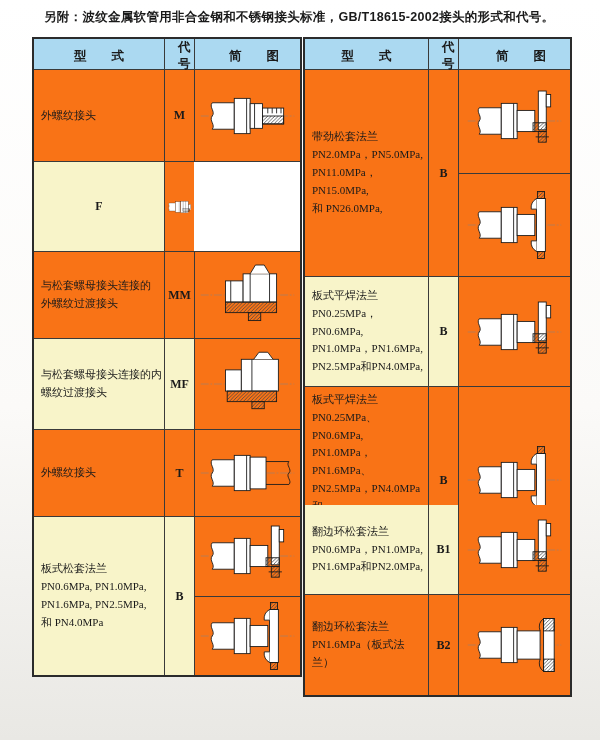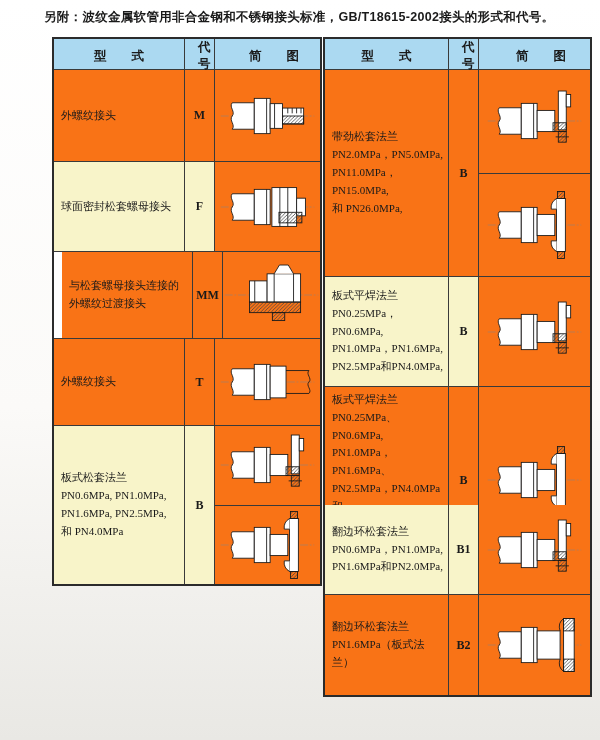--- a/index.html
+++ b/index.html
@@ -9,21 +9,20 @@
     font-family:"Liberation Serif",serif;color:#1a1a1a;
   }
   .title{
     position:absolute;left:44px;top:9px;width:560px;
     font-family:"Liberation Sans",sans-serif;font-weight:bold;font-size:12.5px;
     letter-spacing:.3px;
   }
   .htable{
     position:absolute;top:37px;border:2px solid #2b2b2b;background:#fff;
     box-sizing:content-box;
-    margin-left:20px;
   }
   #tableL{left:32px;width:266px;}
   #tableR{left:303px;width:265px;}
   .hrow{
     display:grid;height:30px;background:var(--hdr,#abd9f1);
     box-sizing:border-box;
   }
   .hcell{
     display:flex;align-items:center;justify-content:center;
     font-weight:bold;font-size:12.5px;box-sizing:border-box;min-width:0;
@@ -94,43 +93,40 @@
               <rect x="72" y="42" width="24" height="9" fill="url(#hatchp)" stroke="#1a1a1a" stroke-width="1"></rect>
               <line x1="78" y1="33" x2="78" y2="39" stroke="#1a1a1a" stroke-width="1"></line>
               <line x1="83" y1="33" x2="83" y2="39" stroke="#1a1a1a" stroke-width="1"></line>
               <line x1="88" y1="33" x2="88" y2="39" stroke="#1a1a1a" stroke-width="1"></line>
               <line x1="93" y1="33" x2="93" y2="39" stroke="#1a1a1a" stroke-width="1"></line>
             </svg>
           </div>
         </div>
       </div>
       <div class="row hl" style="grid-template-columns: 130px 30px 1fr; height: 90px;">
-        <div class="cell type">
-          <span>球面密封松套螺母接头</span>
-        </div>
         <div class="cell code">
           <span>F</span>
         </div>
         <div class="cell diag">
           <div class="dwrap">
             <svg viewBox="0 0 110 84">
               <line x1="2" y1="42" x2="108" y2="42" stroke="#888" stroke-width="0.6" stroke-dasharray="9 2 2 2"></line>
               <path d="M15,27 C11,32 19,37 15,42 C11,47 19,52 15,57 L40,57 L40,27 Z" fill="#fff" stroke="#1a1a1a" stroke-width="1"></path>
               <rect x="40" y="22" width="18" height="40" fill="#fff" stroke="#1a1a1a" stroke-width="1"></rect>
               <line x1="54" y1="22" x2="54" y2="62" stroke="#1a1a1a" stroke-width="1"></line>
               <rect x="88" y="32" width="10" height="20" fill="#fff" stroke="#1a1a1a" stroke-width="1"></rect>
               <rect x="60" y="20" width="28" height="44" fill="#fff" stroke="#1a1a1a" stroke-width="1"></rect>
               <line x1="69" y1="20" x2="69" y2="64" stroke="#1a1a1a" stroke-width="1"></line>
               <line x1="78" y1="20" x2="78" y2="64" stroke="#1a1a1a" stroke-width="1"></line>
               <rect x="68" y="48" width="26" height="12" fill="url(#hatchp)" stroke="#1a1a1a" stroke-width="1"></rect>
             </svg>
           </div>
         </div>
       </div>
-      <div class="row" style="grid-template-columns: 130px 30px 1fr; height: 87px; padding-left: 8px;">
+      <div class="row" style="grid-template-columns: 130px 30px 1fr; height: 87px;">
         <div class="cell type">
           <span>与松套螺母接头连接的
 外螺纹过渡接头</span>
         </div>
         <div class="cell code">
           <span>MM</span>
         </div>
         <div class="cell diag">
           <div class="dwrap">
             <svg viewBox="0 0 110 84">
@@ -140,20 +136,42 @@
               <rect x="50" y="18" width="38" height="32" fill="#fff" stroke="#1a1a1a" stroke-width="1"></rect>
               <path d="M58,18 L64,8 L74,8 L80,18" fill="#fff" stroke="#1a1a1a" stroke-width="1"></path>
               <line x1="58" y1="18" x2="58" y2="50" stroke="#1a1a1a" stroke-width="1"></line>
               <line x1="80" y1="18" x2="80" y2="50" stroke="#1a1a1a" stroke-width="1"></line>
               <rect x="30" y="50" width="58" height="12" fill="url(#hatchp)" stroke="#1a1a1a" stroke-width="1"></rect>
               <rect x="56" y="62" width="14" height="9" fill="url(#hatchp)" stroke="#1a1a1a" stroke-width="1"></rect>
             </svg>
           </div>
         </div>
       </div>
+      <div class="row hl" style="grid-template-columns: 130px 30px 1fr; height: 91px;">
+        <div class="cell type">
+          <span>与松套螺母接头连接的内
+螺纹过渡接头</span>
+        </div>
+        <div class="cell code">
+          <span>MF</span>
+        </div>
+        <div class="cell diag">
+          <div class="dwrap">
+            <svg viewBox="0 0 110 84">
+              <line x1="2" y1="42" x2="108" y2="42" stroke="#888" stroke-width="0.6" stroke-dasharray="9 2 2 2"></line>
+              <rect x="30" y="26" width="18" height="24" fill="#fff" stroke="#1a1a1a" stroke-width="1"></rect>
+              <rect x="48" y="14" width="42" height="36" fill="#fff" stroke="#1a1a1a" stroke-width="1"></rect>
+              <line x1="60" y1="14" x2="60" y2="50" stroke="#1a1a1a" stroke-width="1"></line>
+              <path d="M62,14 L68,6 L78,6 L84,14" fill="#fff" stroke="#1a1a1a" stroke-width="1"></path>
+              <rect x="32" y="50" width="56" height="12" fill="url(#hatchp)" stroke="#1a1a1a" stroke-width="1"></rect>
+              <rect x="60" y="62" width="14" height="8" fill="url(#hatchp)" stroke="#1a1a1a" stroke-width="1"></rect>
+            </svg>
+          </div>
+        </div>
+      </div>
       <div class="row" style="grid-template-columns: 130px 30px 1fr; height: 87px;">
         <div class="cell type">
           <span>外螺纹接头</span>
         </div>
         <div class="cell code">
           <span>T</span>
         </div>
         <div class="cell diag">
           <div class="dwrap">
             <svg viewBox="0 0 110 84">

